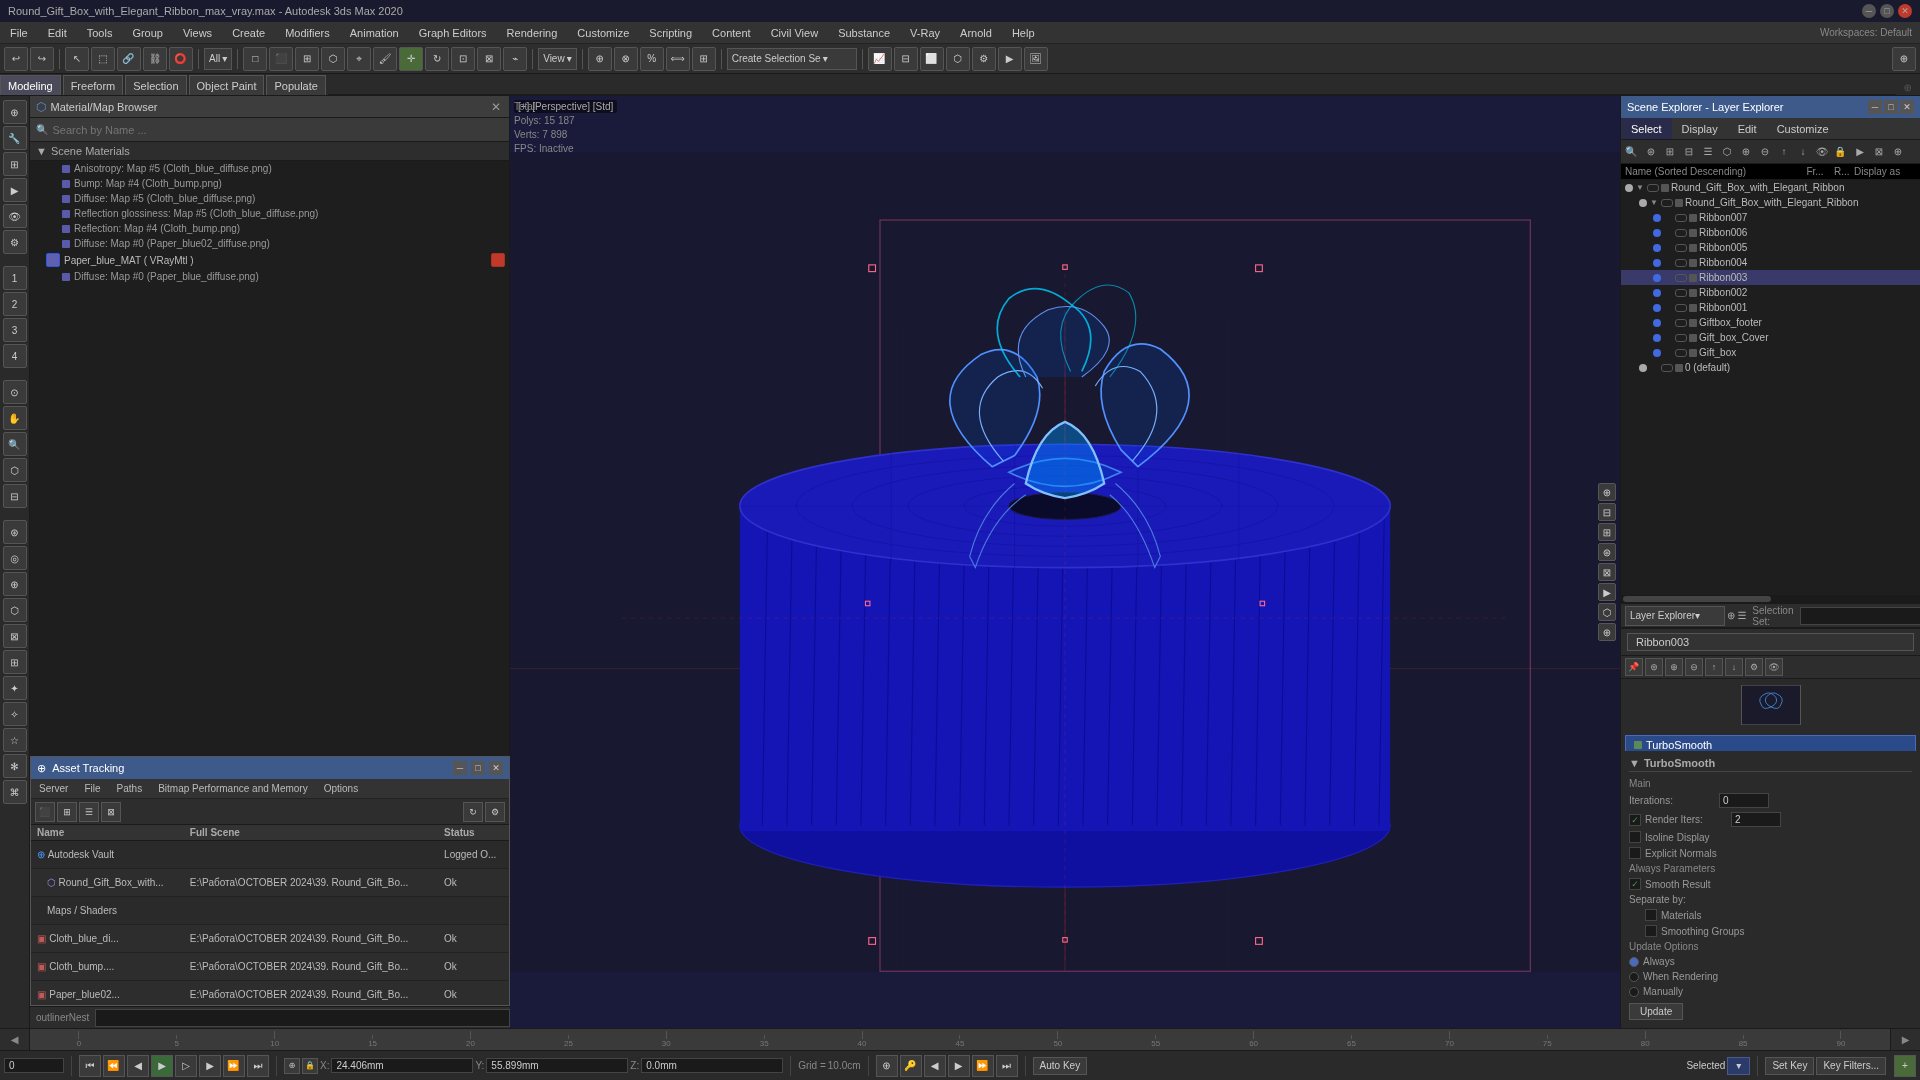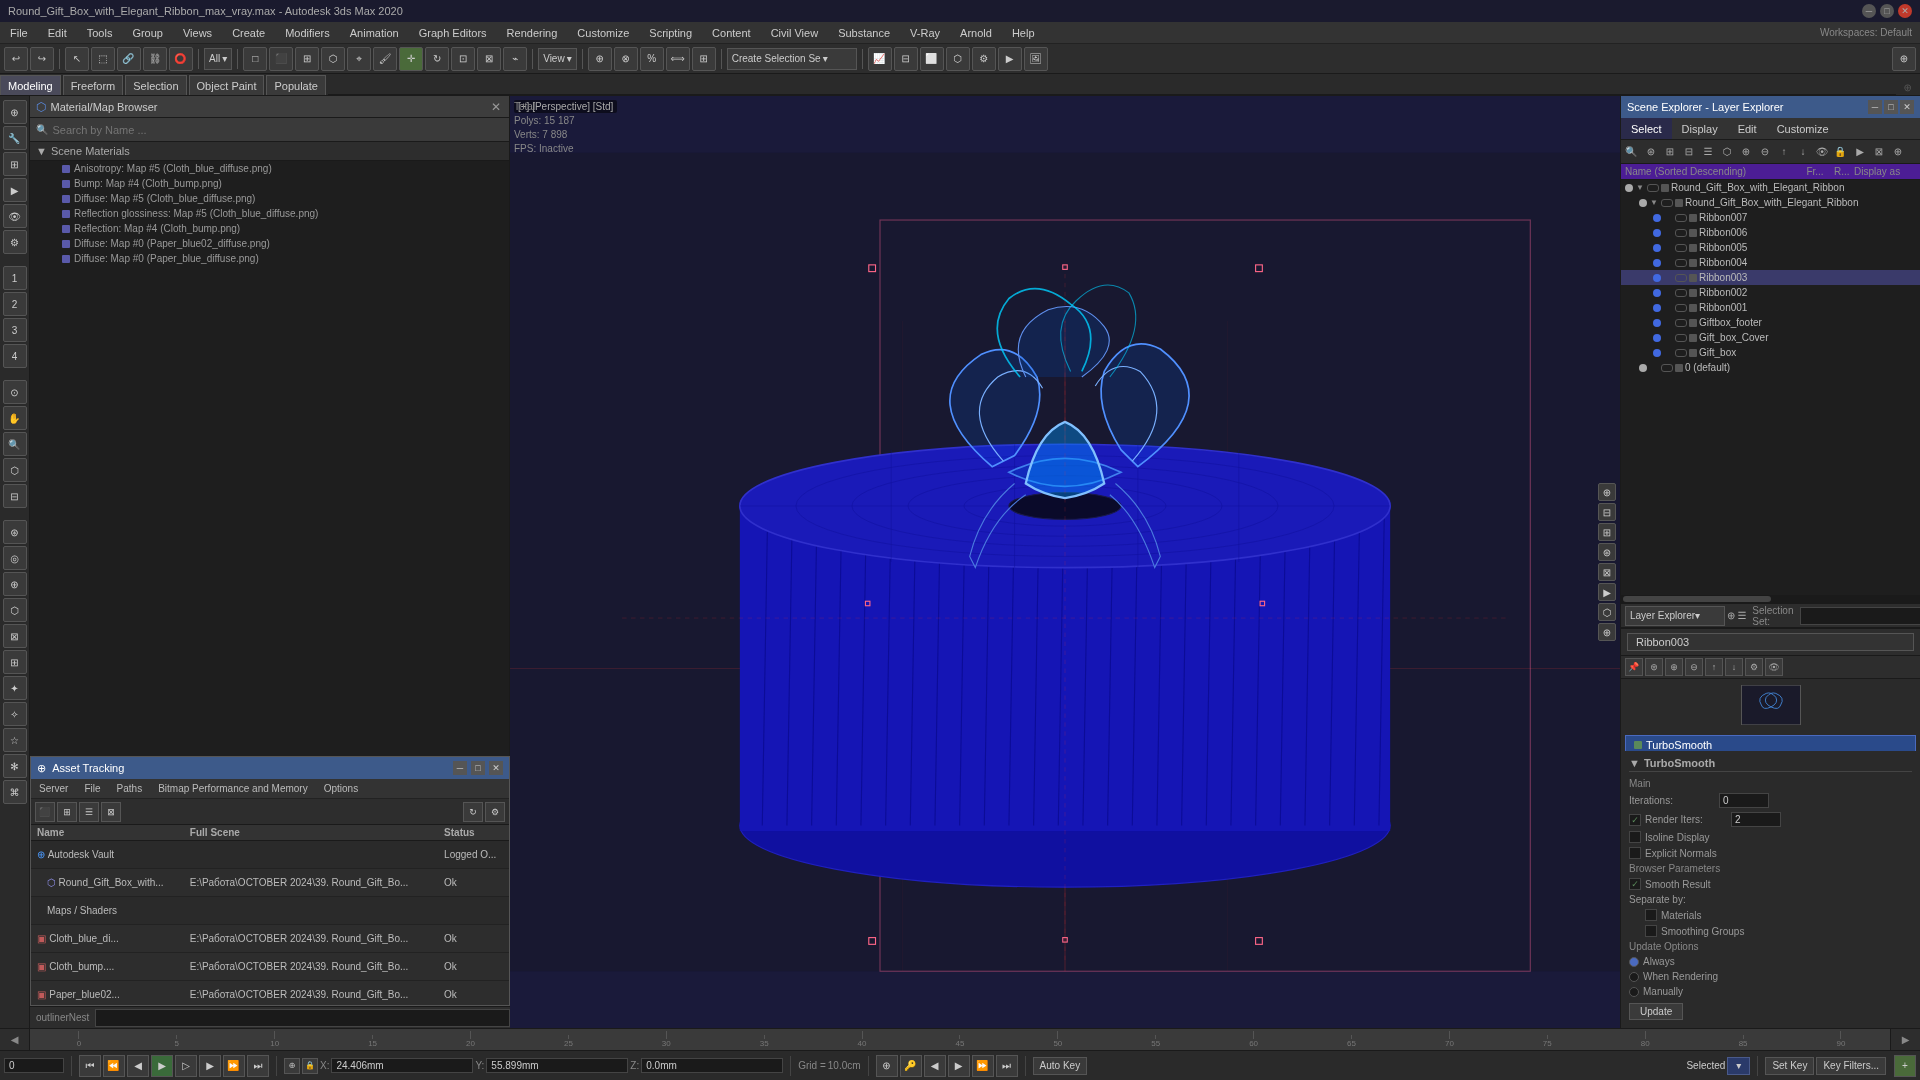--- a/index.html
+++ b/index.html
@@ -405,21 +405,21 @@
       width: 18px; height: 18px;
       background: transparent;
       border: none;
       display: flex; align-items: center; justify-content: center;
       cursor: pointer;
       color: #aaa;
       font-size: 10px;
     }
     .se-col-headers {
       display: flex;
-      background: #4c1d95;
+      background: #000000;
       border-bottom: 1px solid #1a1a1a;
     }
     .se-col {
       padding: 2px 4px;
       font-size: 10px;
       color: #888;
     }
     .se-col.name { flex: 1; }
     .se-col.fr { width: 30px; text-align: center; }
     .se-col.r { width: 20px; text-align: center; }
@@ -916,20 +916,25 @@
         <div class="sub-item">
           <div class="sub-icon"></div>
           <span>Reflection: Map #4 (Cloth_bump.png)</span>
         </div>
 
         <div class="sub-item">
           <div class="sub-icon"></div>
           <span>Diffuse: Map #0 (Paper_blue02_diffuse.png)</span>
         </div>
 
+        <div class="mat-item">
+          <div class="mat-icon" style="background:#6060b0;"></div>
+          <span>Paper_blue_MAT ( VRayMtl )</span>
+          <div class="mat-icon red" style="margin-left:auto;"></div>
+        </div>
         <div class="sub-item">
           <div class="sub-icon"></div>
           <span>Diffuse: Map #0 (Paper_blue_diffuse.png)</span>
         </div>
       </div>
     </div>
 
     <div id="asset-panel" style="position:relative;top:auto;left:auto;width:100%;flex-shrink:0;z-index:auto;">
       <div class="asset-title-bar">
         <div class="asset-title">
@@ -1400,21 +1405,21 @@
         <div class="ts-full-row">
           <div class="ts-checkbox"></div>
           <span>Isoline Display</span>
         </div>
 
         <div class="ts-full-row">
           <div class="ts-checkbox"></div>
           <span>Explicit Normals</span>
         </div>
 
-        <div class="ts-section">Browser Parameters</div>
+        <div class="ts-section">Always Parameters</div>
 
         <div class="ts-full-row">
           <div class="ts-checkbox checked"></div>
           <span>Smooth Result</span>
         </div>
 
         <div class="ts-full-row">
           <span>Separate by:</span>
         </div>
         <div class="ts-full-row" style="padding-left:16px;">

